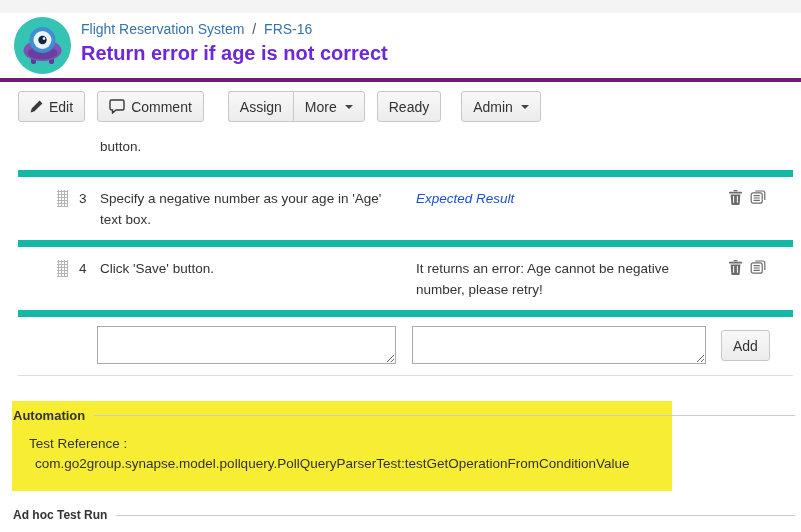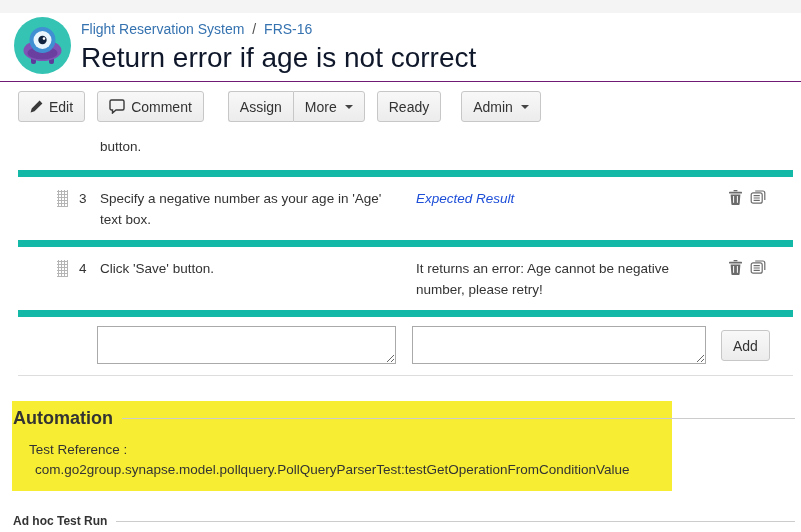--- a/index.html
+++ b/index.html
@@ -2,27 +2,27 @@
 <html><head>
 <meta charset="utf-8">
 <style>
   * { box-sizing: border-box; margin: 0; padding: 0; }
   html,body { width: 801px; height: 532px; background: #fff; overflow: hidden; }
   body { font-family: "Liberation Sans", sans-serif; color: #333; }
 
   .top-strip { height: 13px; background: #f4f4f4; }
 
   
-  .header { display: flex; align-items: flex-start; padding: 4px 0 0 14px; height: 69px; border-bottom: 1px solid #701a75; background:#fff; }
+  .header { display: flex; align-items: flex-start; padding: 4px 0 0 14px; height: 69px; border-bottom: 4px solid #701a75; background:#fff; }
   .avatar { width: 57px; height: 57px; flex: 0 0 auto; }
   .head-text { margin-left: 10px; padding-top: 2px; }
   .breadcrumb { font-size: 14px; line-height: 20px; }
   .breadcrumb a { color: #3572b0; text-decoration: none; cursor: pointer; }
   .breadcrumb .sep { color: #505050; margin: 0 4px; }
-  .issue-title { font-size: 28px; font-weight: 400; color: #0f172a; margin-top: 3px; letter-spacing: 0; }
+  .issue-title { font-size: 20px; font-weight: 700; color: #6d28d9; margin-top: 3px; letter-spacing: 0; }
 
   
   .toolbar { display: flex; align-items: center; padding: 9px 0 0 18px; }
   .btn {
     display: inline-flex; align-items: center; gap: 6px;
     height: 31px; padding: 8px 11px;
     background: linear-gradient(to bottom, #f8f8f8, #ececec);
     border: 1px solid #c7c7c7; border-radius: 3px;
     font-family: "Liberation Sans", sans-serif; font-size: 14px; color: #333; cursor: pointer;
     white-space: nowrap;
@@ -56,21 +56,21 @@
   .add-row textarea {
     height: 38px; resize: both; border: 1px solid #aaa; border-radius: 0;
     font-family: "Liberation Sans", sans-serif; font-size: 13px; padding: 3px 5px; background: #fff;
   }
   .ta-step { width: 299px; margin-left: 79px; }
   .ta-result { width: 294px; margin-left: 16px; }
   .add-btn { margin-left: 15px; margin-top: 4px; }
 
   
   .section-heading { display: flex; align-items: center; }
-  .section-heading .h-label { font-size: 18px; font-weight: bold; color: #333; white-space: nowrap; }
+  .section-heading .h-label { font-size: 13px; font-weight: bold; color: #333; white-space: nowrap; }
   .section-heading .rule { flex: 1; height: 1px; background: #ccc; margin-left: 9px; margin-right: 6px; }
 
   .automation { position: relative; margin-top: 25px; padding: 7px 0 0; }
   .automation .yellow-bg { position: absolute; left: 12px; top: 0; width: 660px; height: 90px; z-index: 0; }
   .automation .section-heading, .automation .auto-line { position: relative; z-index: 1; }
   .automation .section-heading .h-label { margin-left: 13px; }
   .auto-line { font-size: 13.5px; color: #333; }
   .auto-line1 { margin: 13px 0 0 29px; }
   .auto-line2 { margin: 5px 0 0 35px; }
 

